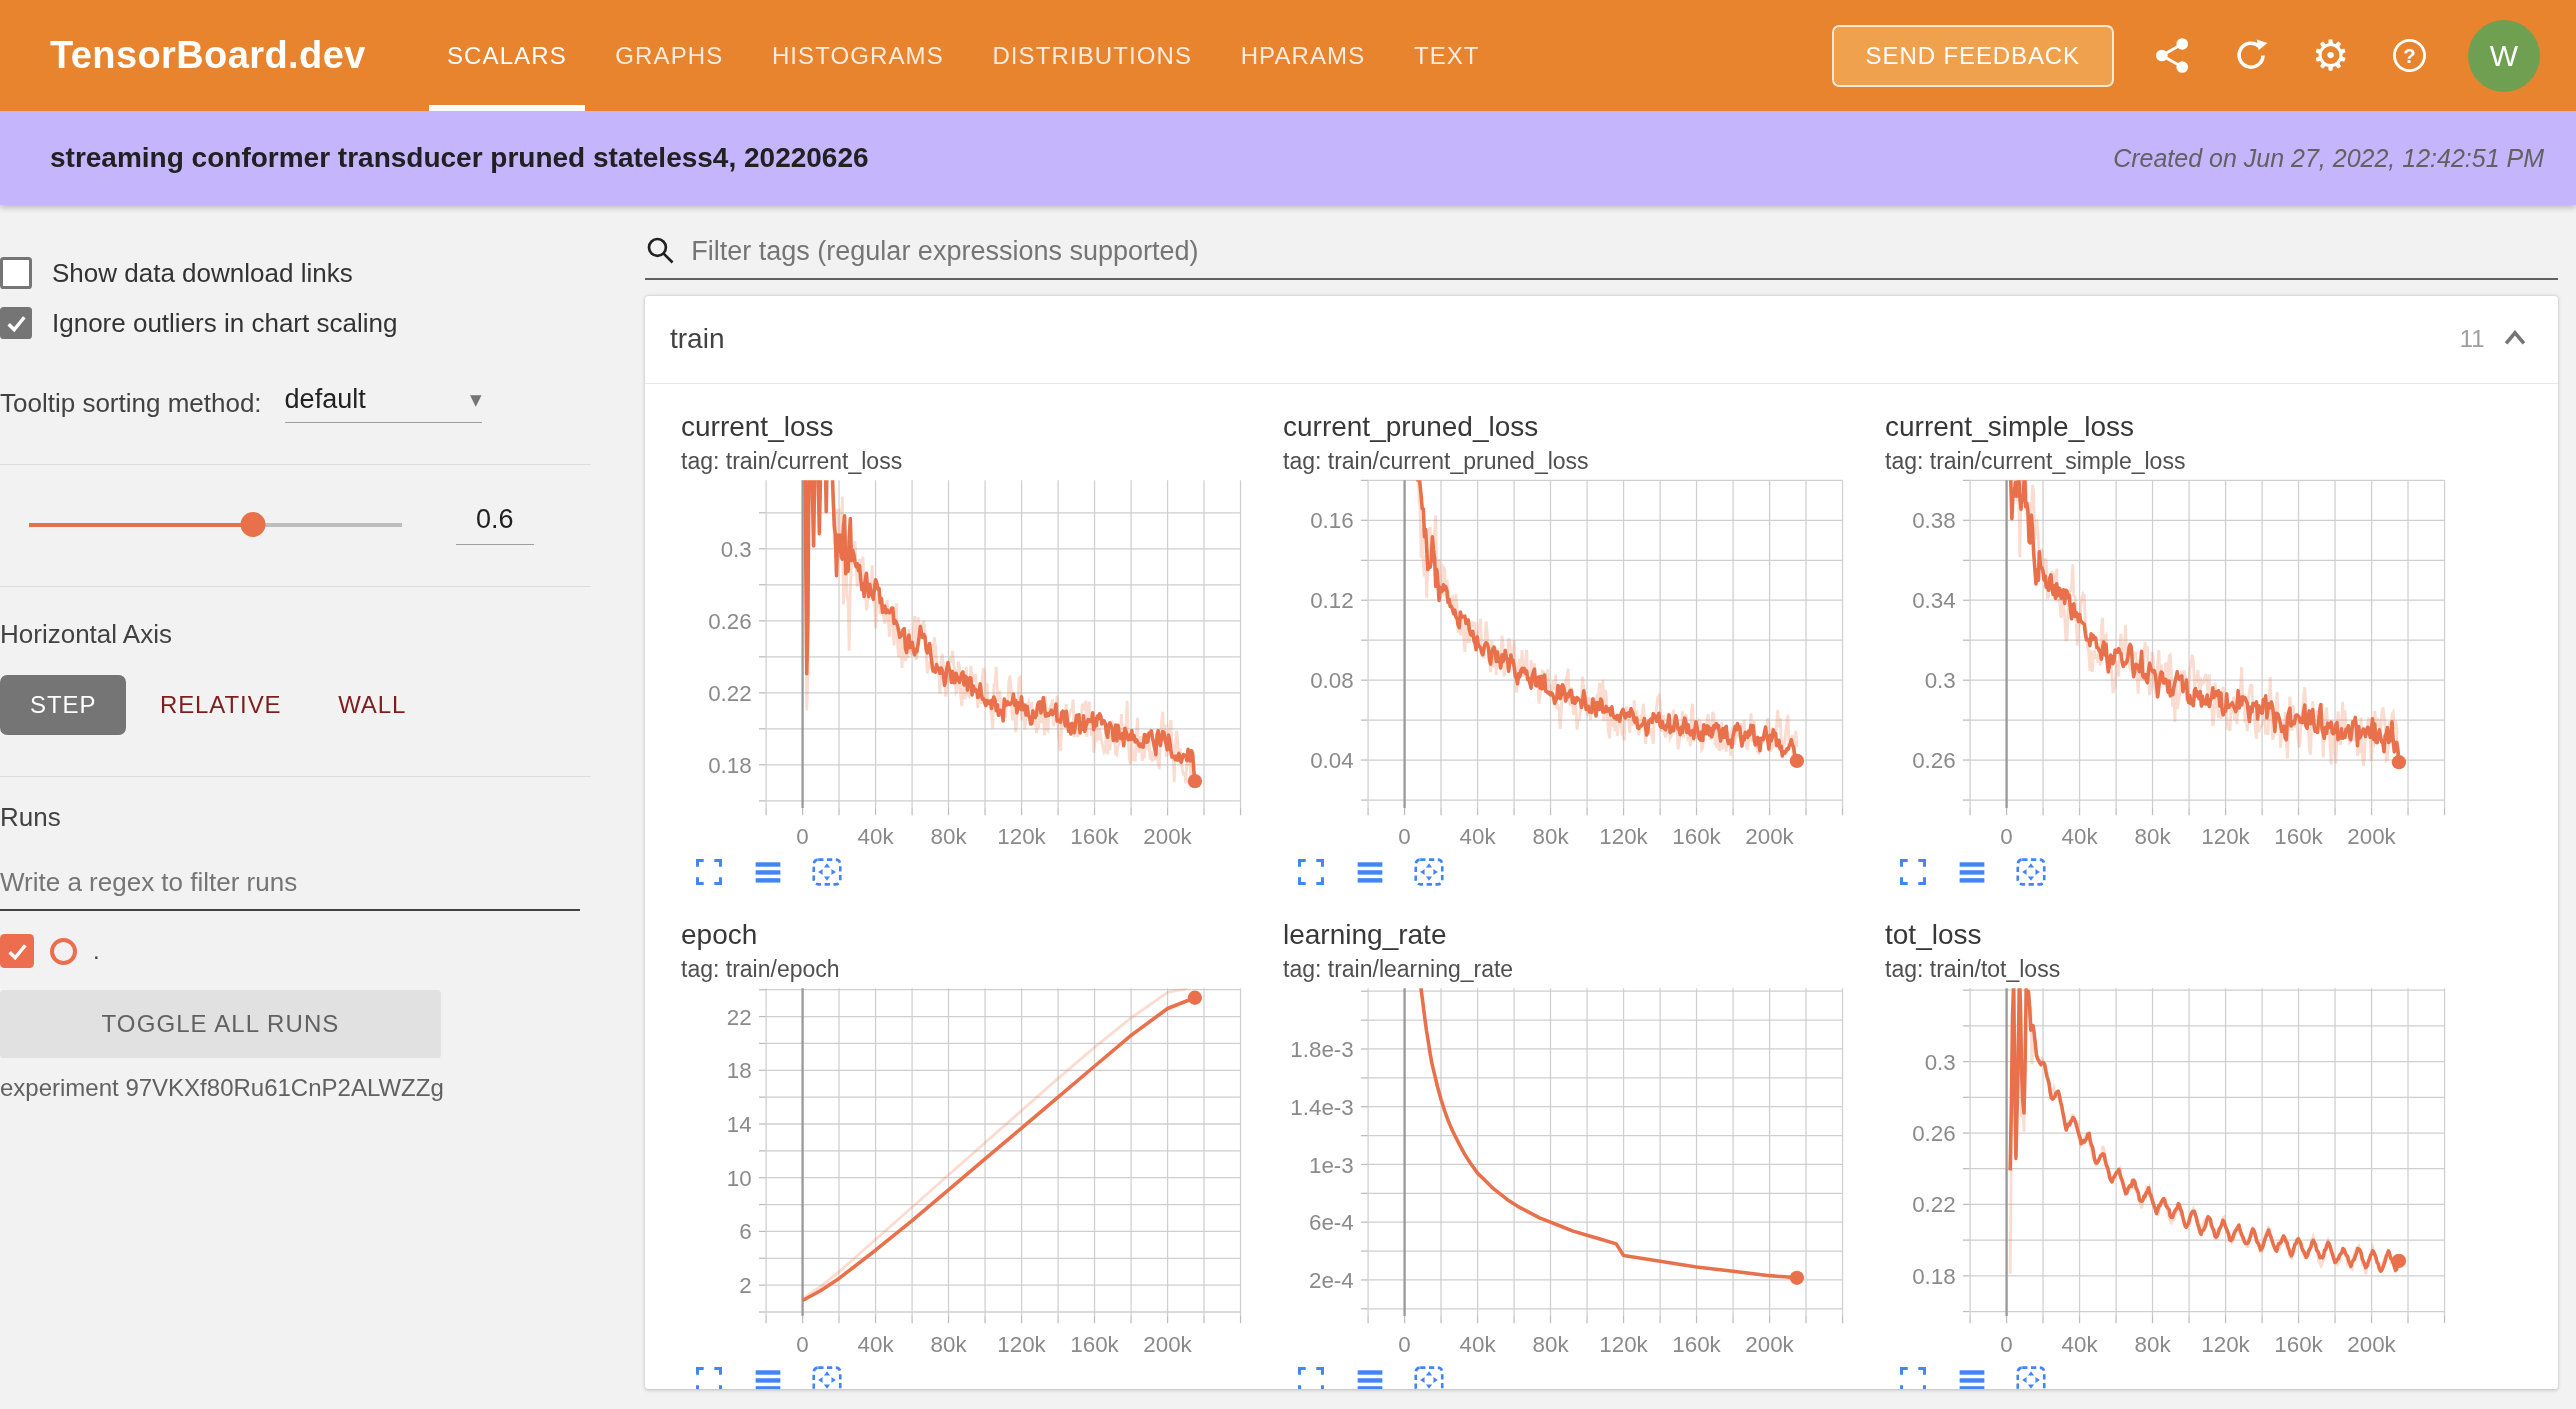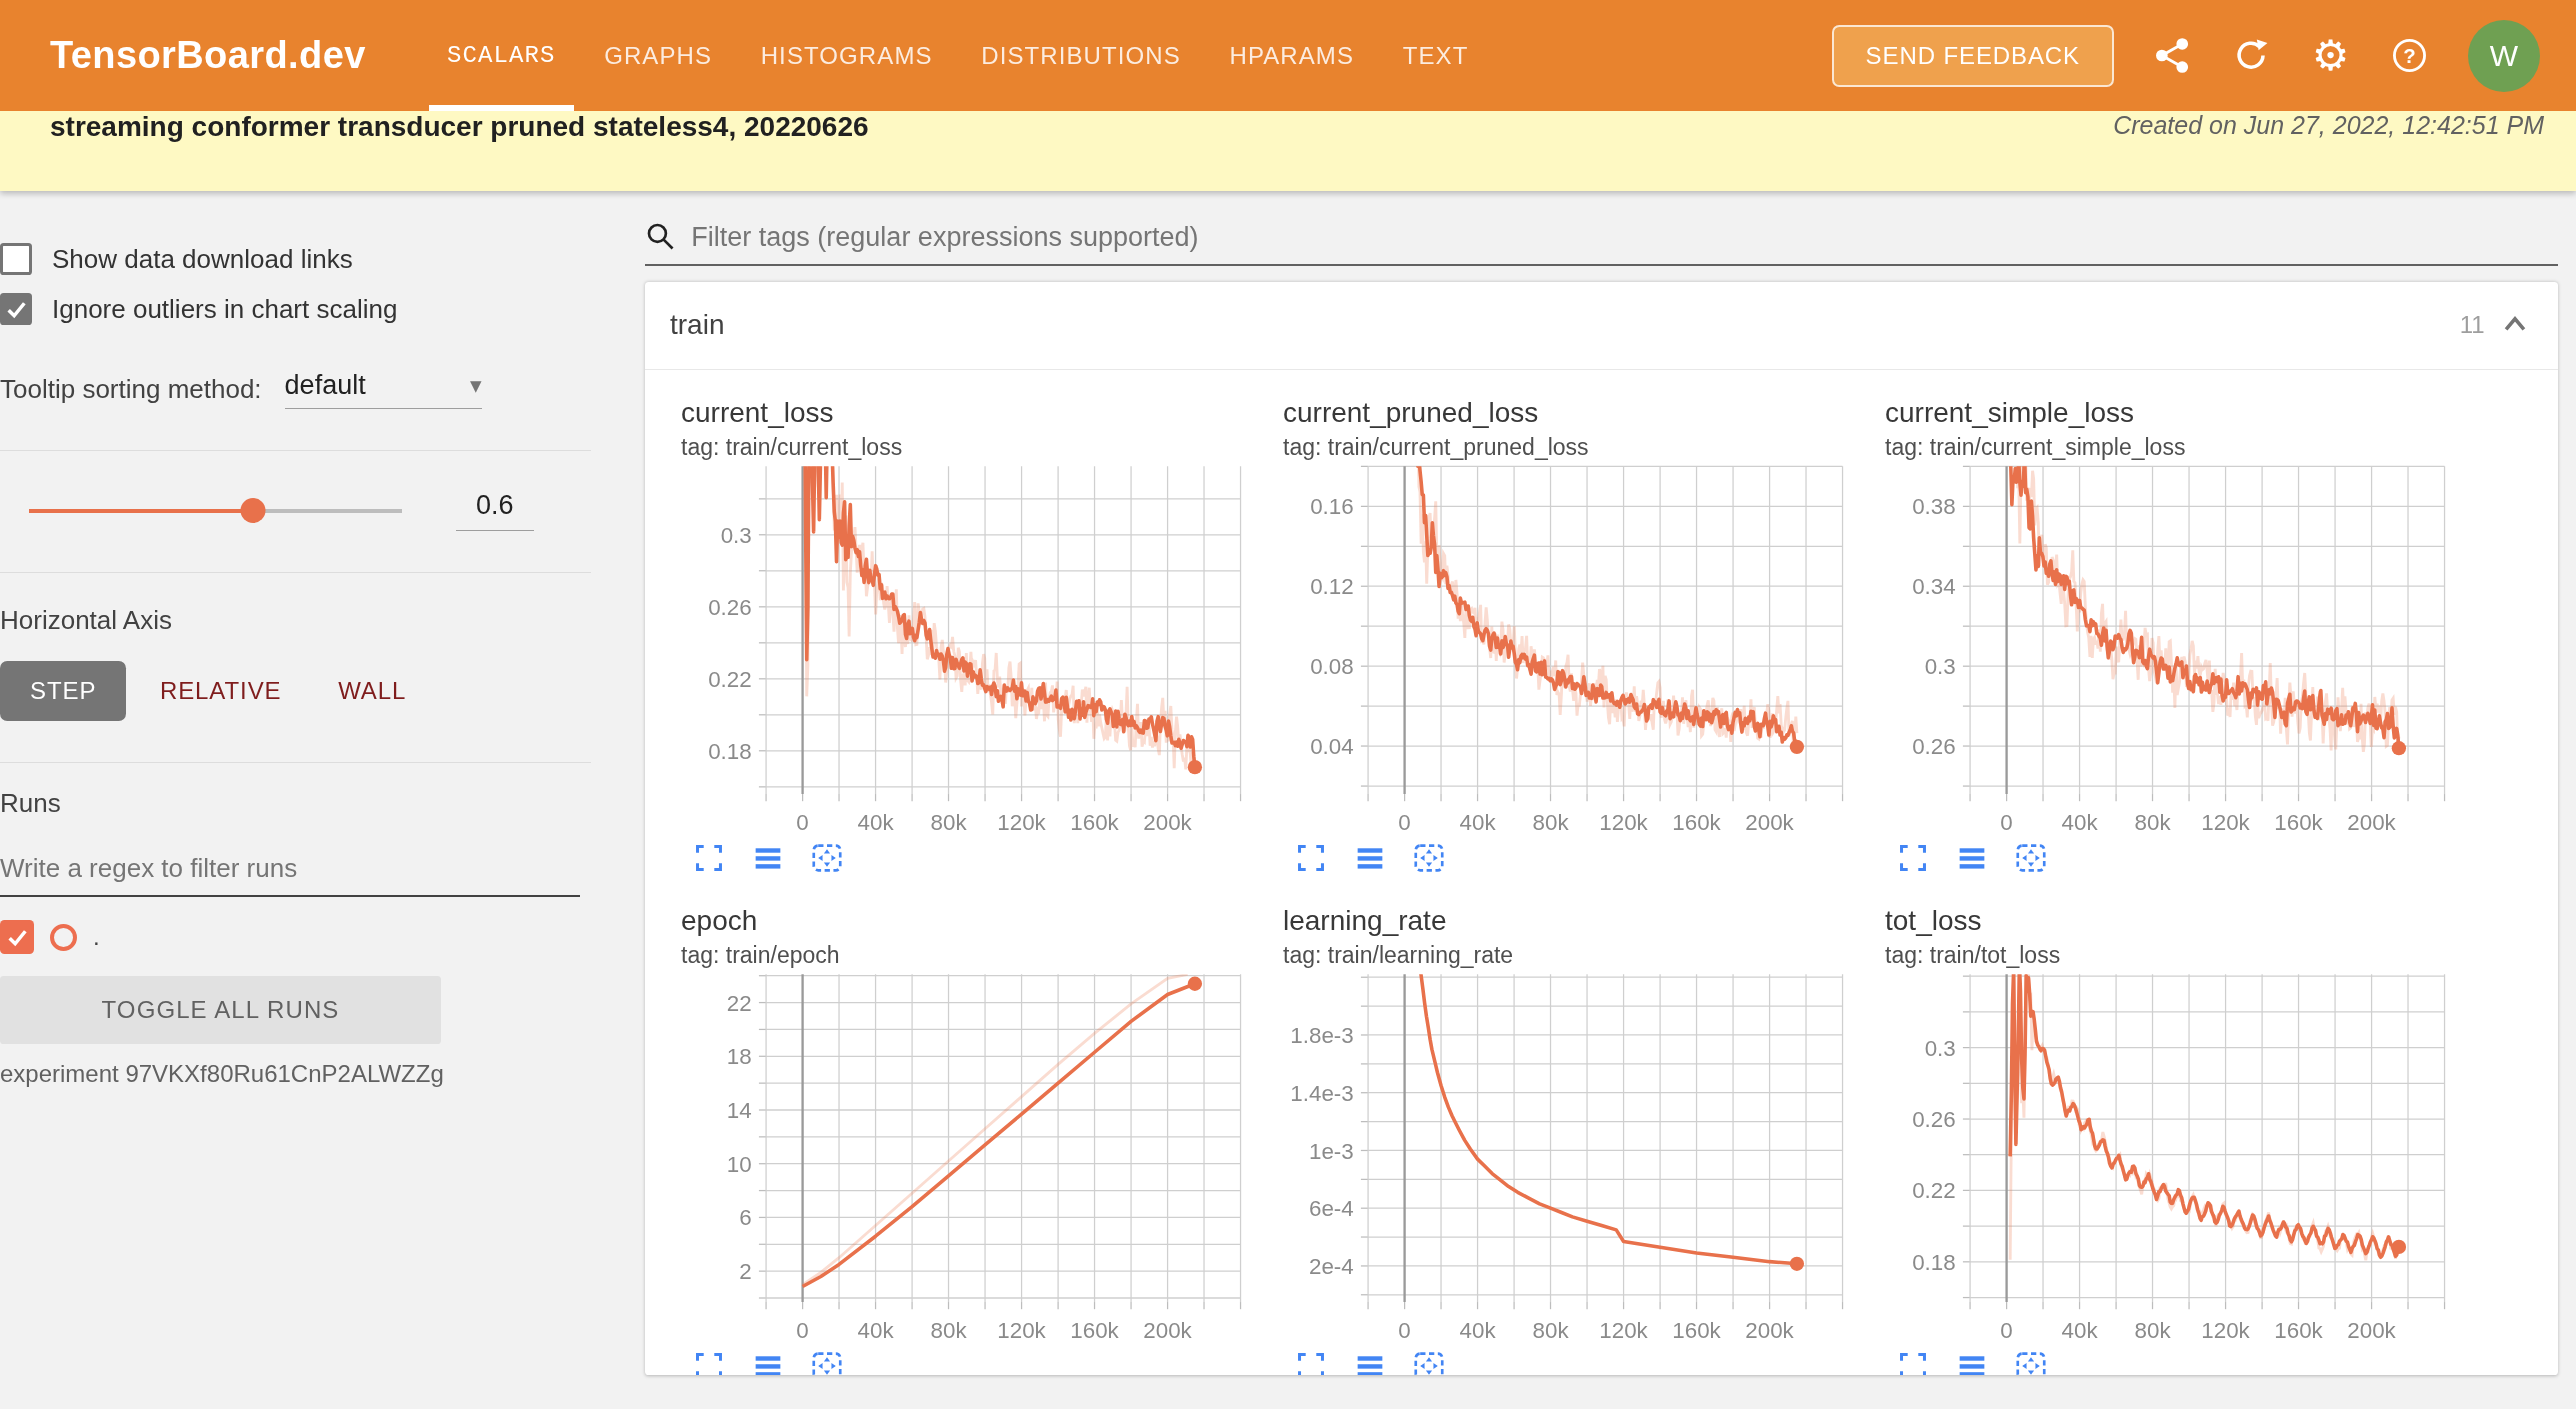--- a/index.html
+++ b/index.html
@@ -6,33 +6,33 @@
   html,body { width:2576px; height:1410px; overflow:hidden; background:#f2f2f2;
     font-family:"Liberation Sans","DejaVu Sans",sans-serif; }
 
   
   .header { height:111px; background:var(--orange,#e8832e); display:flex; align-items:stretch;
     padding:0 36px 0 50px; position:relative; z-index:30; }
   .logo { color:#fff; font-size:38px; font-weight:600; align-self:center; letter-spacing:0.4px; }
   .tabs { display:flex; margin-left:57px; align-items:stretch; }
   .tab { position:relative; display:flex; align-items:center; padding:0 18px; margin:0 6.3px;
     color:rgba(255,255,255,0.85); font-size:24px; letter-spacing:1.1px; cursor:pointer; font-weight:500;}
-  .tab.active { color:#fff;font-family:Liberation Mono, monospace; }
+  .tab.active { color:#fff; }
   .tab.active::after { content:""; position:absolute; left:0; right:0; bottom:0; height:6.3px; background:#fff; }
   .header-right { margin-left:auto; display:flex; align-items:center; gap:38px; }
   .feedback-btn { background:var(--btn-orange,#efa14d); border:2.2px solid rgba(255,255,255,0.75);
     color:#fff; font-size:24px; letter-spacing:0.9px; padding:15px 32px; border-radius:7.2px; font-weight:500; cursor:pointer;
     font-family:inherit;}
   .hicon { width:41px; height:41px; display:flex; align-items:center; justify-content:center; cursor:pointer; }
   .gear-glyph { color:#fff; font-size:42px; line-height:1; }
   .avatar { width:72px; height:72px; border-radius:50%; background:var(--green,#6fa052); color:#fff;
     display:flex; align-items:center; justify-content:center; font-size:30px; font-weight:500; cursor:pointer;}
 
   
-  .subheader { height:80px; background:#fef9c3; display:flex; align-items:flex-start; padding:0 32px 0 50px;
+  .subheader { height:94px; background:#c4b5fd; display:flex; align-items:center; padding:0 32px 0 50px;
     box-shadow:0 2.7px 6.3px rgba(0,0,0,0.25); position:relative; z-index:20; }
   .run-title { font-size:28px; font-weight:bold; color:#212121; }
   .created { margin-left:auto; font-size:25px; font-style:italic; color:#616161; }
 
   
   .content { display:flex; height:1202px; }
   .sidebar { width:591px; flex:none; padding-top:43px; }
   .side-pad { padding-right:10.7px; }
   .main { flex:1; padding:0 18px 0 54px; }
 

